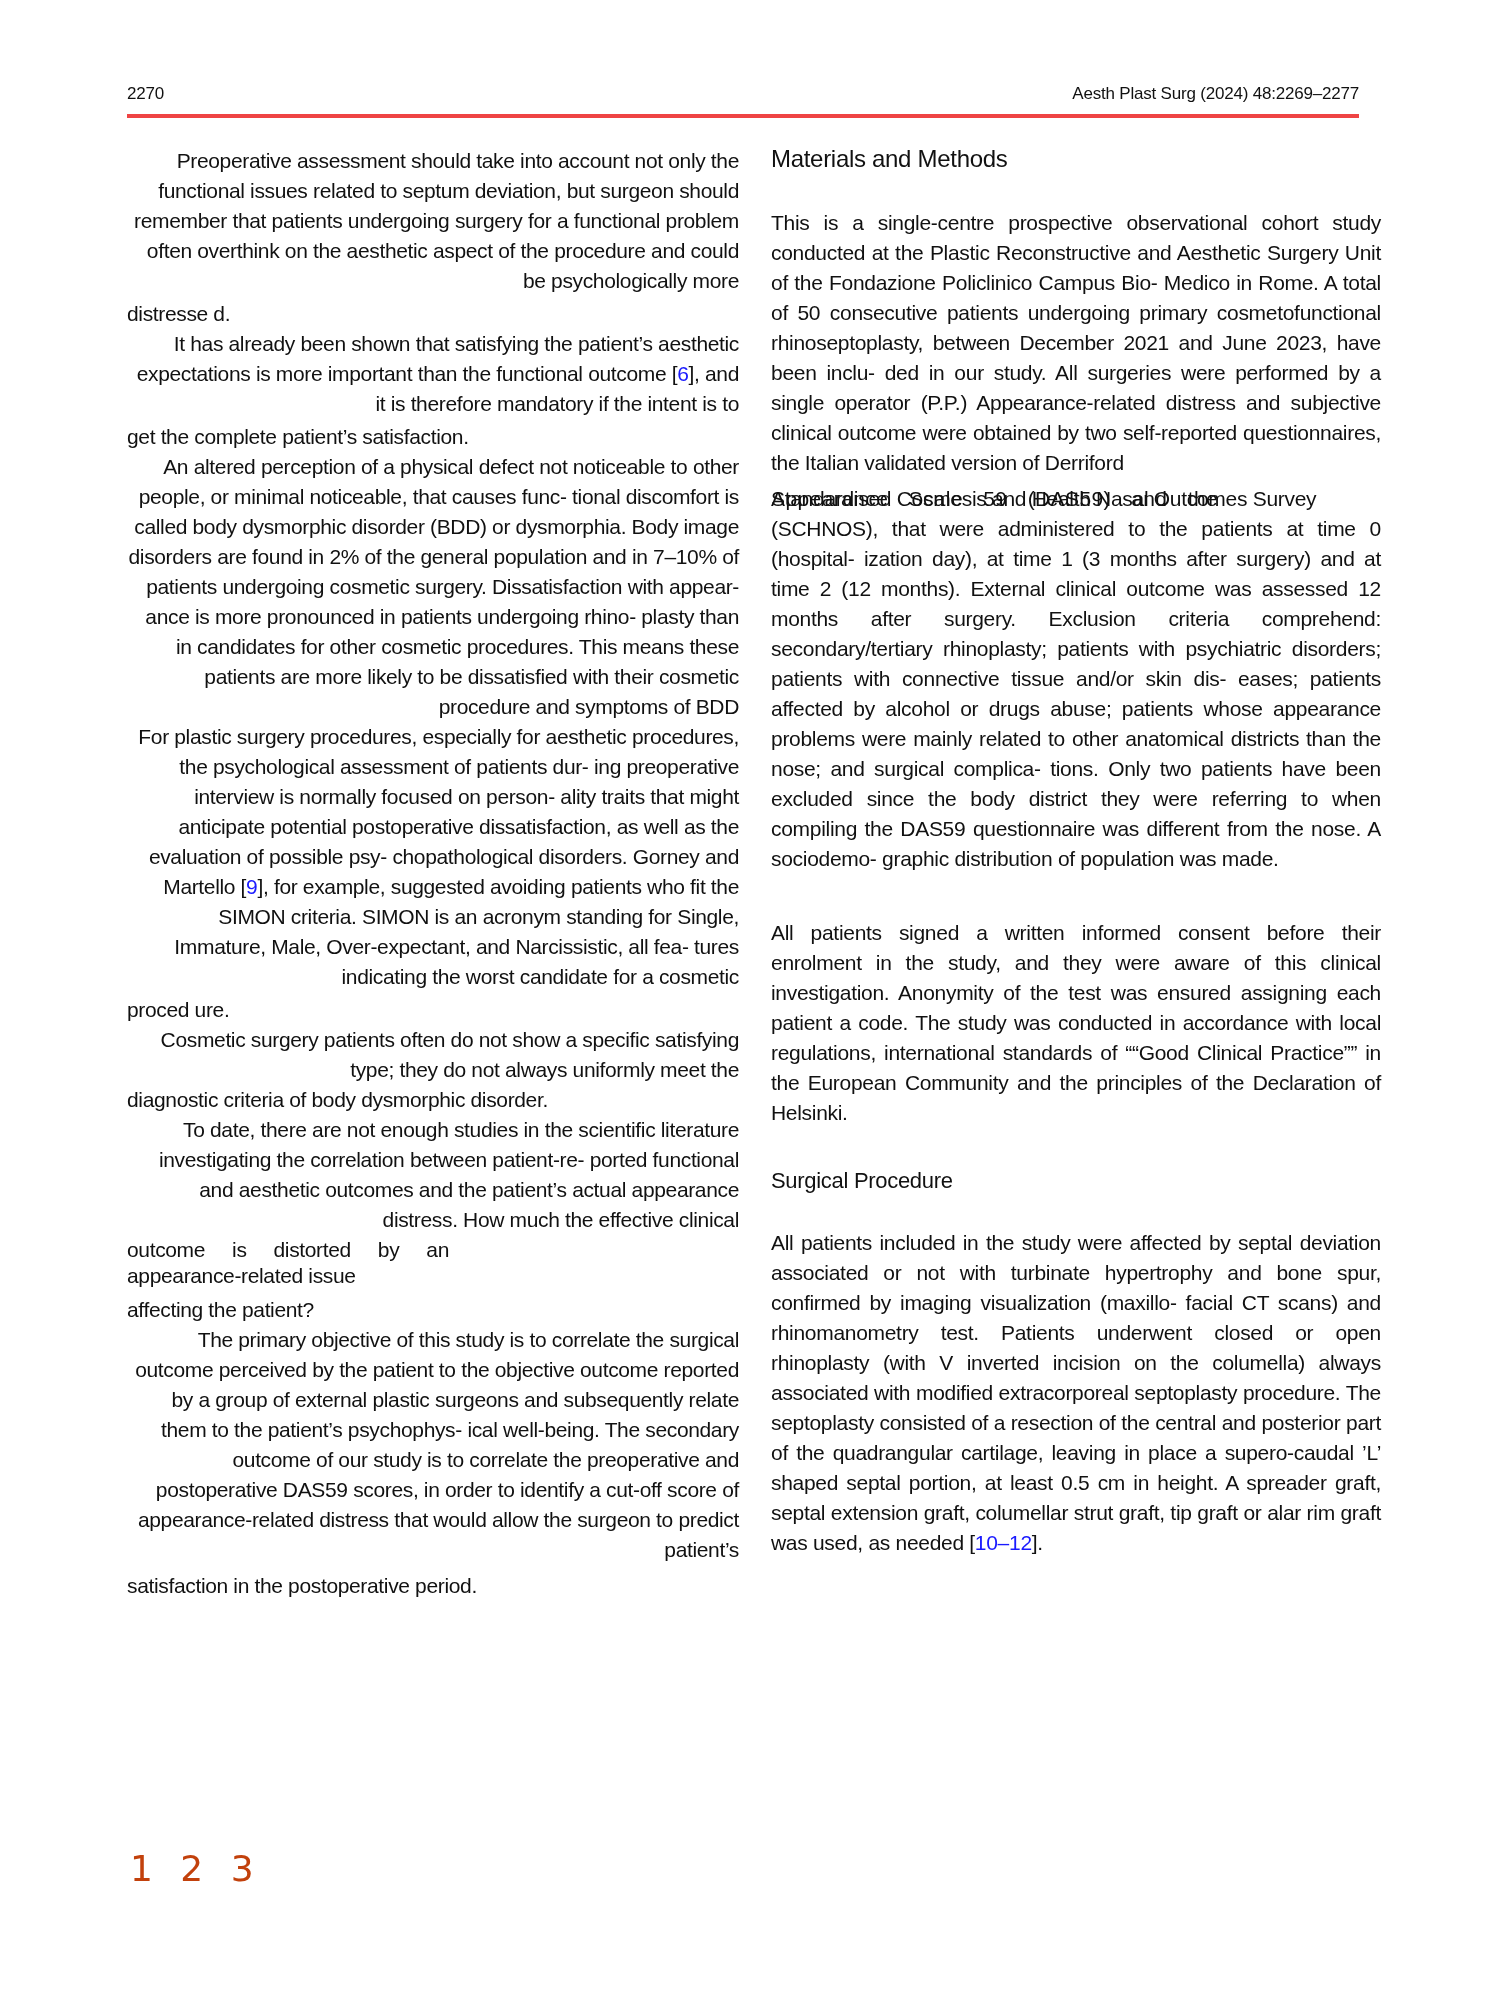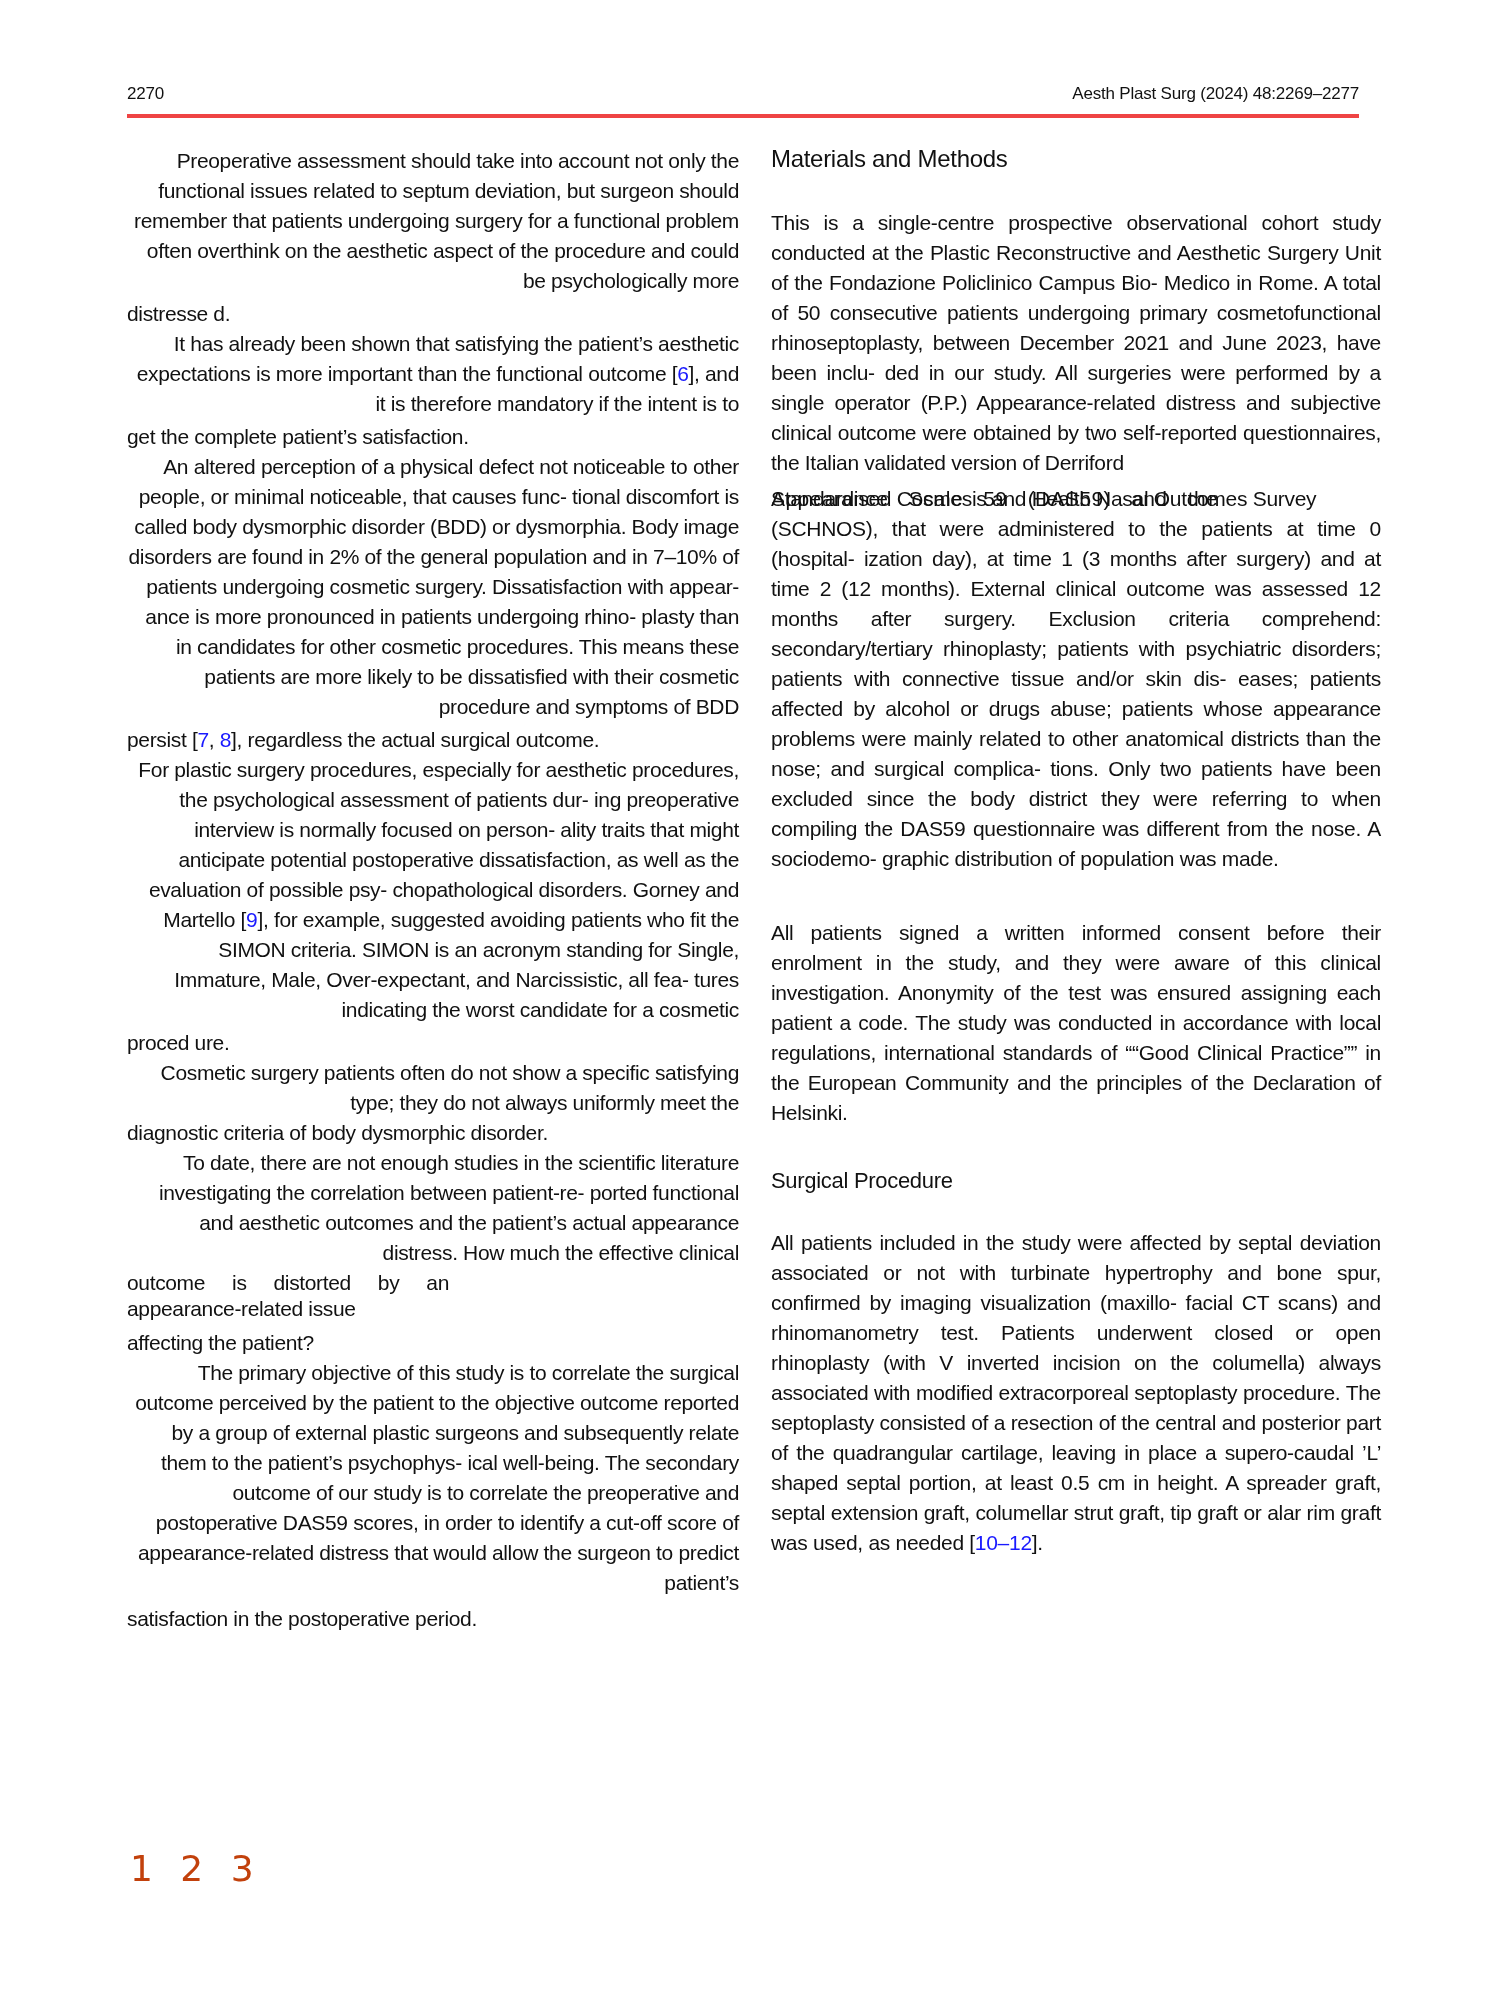--- a/index.html
+++ b/index.html
@@ -59,21 +59,20 @@
   <p class="para">
     <span>Preoperative assessment should take into account not only the functional issues related to septum deviation, but surgeon should remember that patients undergoing surgery for a functional problem often overthink on the aesthetic aspect of the procedure and could be psychologically more</span>
     <span class="tail">distresse d.</span>
   </p>
   <p class="para">
     <span>It has already been shown that satisfying the patient’s aesthetic expectations is more important than the functional outcome [</span><a class="cite" href="#">6</a><span>], and it is therefore mandatory if the intent is to</span>
     <span class="tail">get the complete patient’s satisfaction.</span>
   </p>
   <p class="para">
     <span>An altered perception of a physical defect not noticeable to other people, or minimal noticeable, that causes func- tional discomfort is called body dysmorphic disorder (BDD) or dysmorphia. Body image disorders are found in 2% of the general population and in 7–10% of patients undergoing cosmetic surgery. Dissatisfaction with appear- ance is more pronounced in patients undergoing rhino- plasty than in candidates for other cosmetic procedures. This means these patients are more likely to be dissatisfied with their cosmetic procedure and symptoms of BDD</span>
-    <span class="tail"><span>persist [</span><a class="cite" href="#">7</a><span>, </span><a class="cite" href="#">8</a><span>], regardless the actual surgical outcome.</span></span>
   </p>
   <p class="para">
     <span>For plastic surgery procedures, especially for aesthetic procedures, the psychological assessment of patients dur- ing preoperative interview is normally focused on person- ality traits that might anticipate potential postoperative dissatisfaction, as well as the evaluation of possible psy- chopathological disorders. Gorney and Martello [</span><a class="cite" href="#">9</a><span>], for example, suggested avoiding patients who fit the SIMON criteria. SIMON is an acronym standing for Single, Immature, Male, Over-expectant, and Narcissistic, all fea- tures indicating the worst candidate for a cosmetic</span>
     <span class="tail">proced ure.</span>
   </p>
   <p class="para">
     <span>Cosmetic surgery patients often do not show a specific satisfying type; they do not always uniformly meet the</span>
     <span class="tail" style="margin-top:0">diagnostic criteria of body dysmorphic disorder.</span>
   </p>
   <p class="para">

